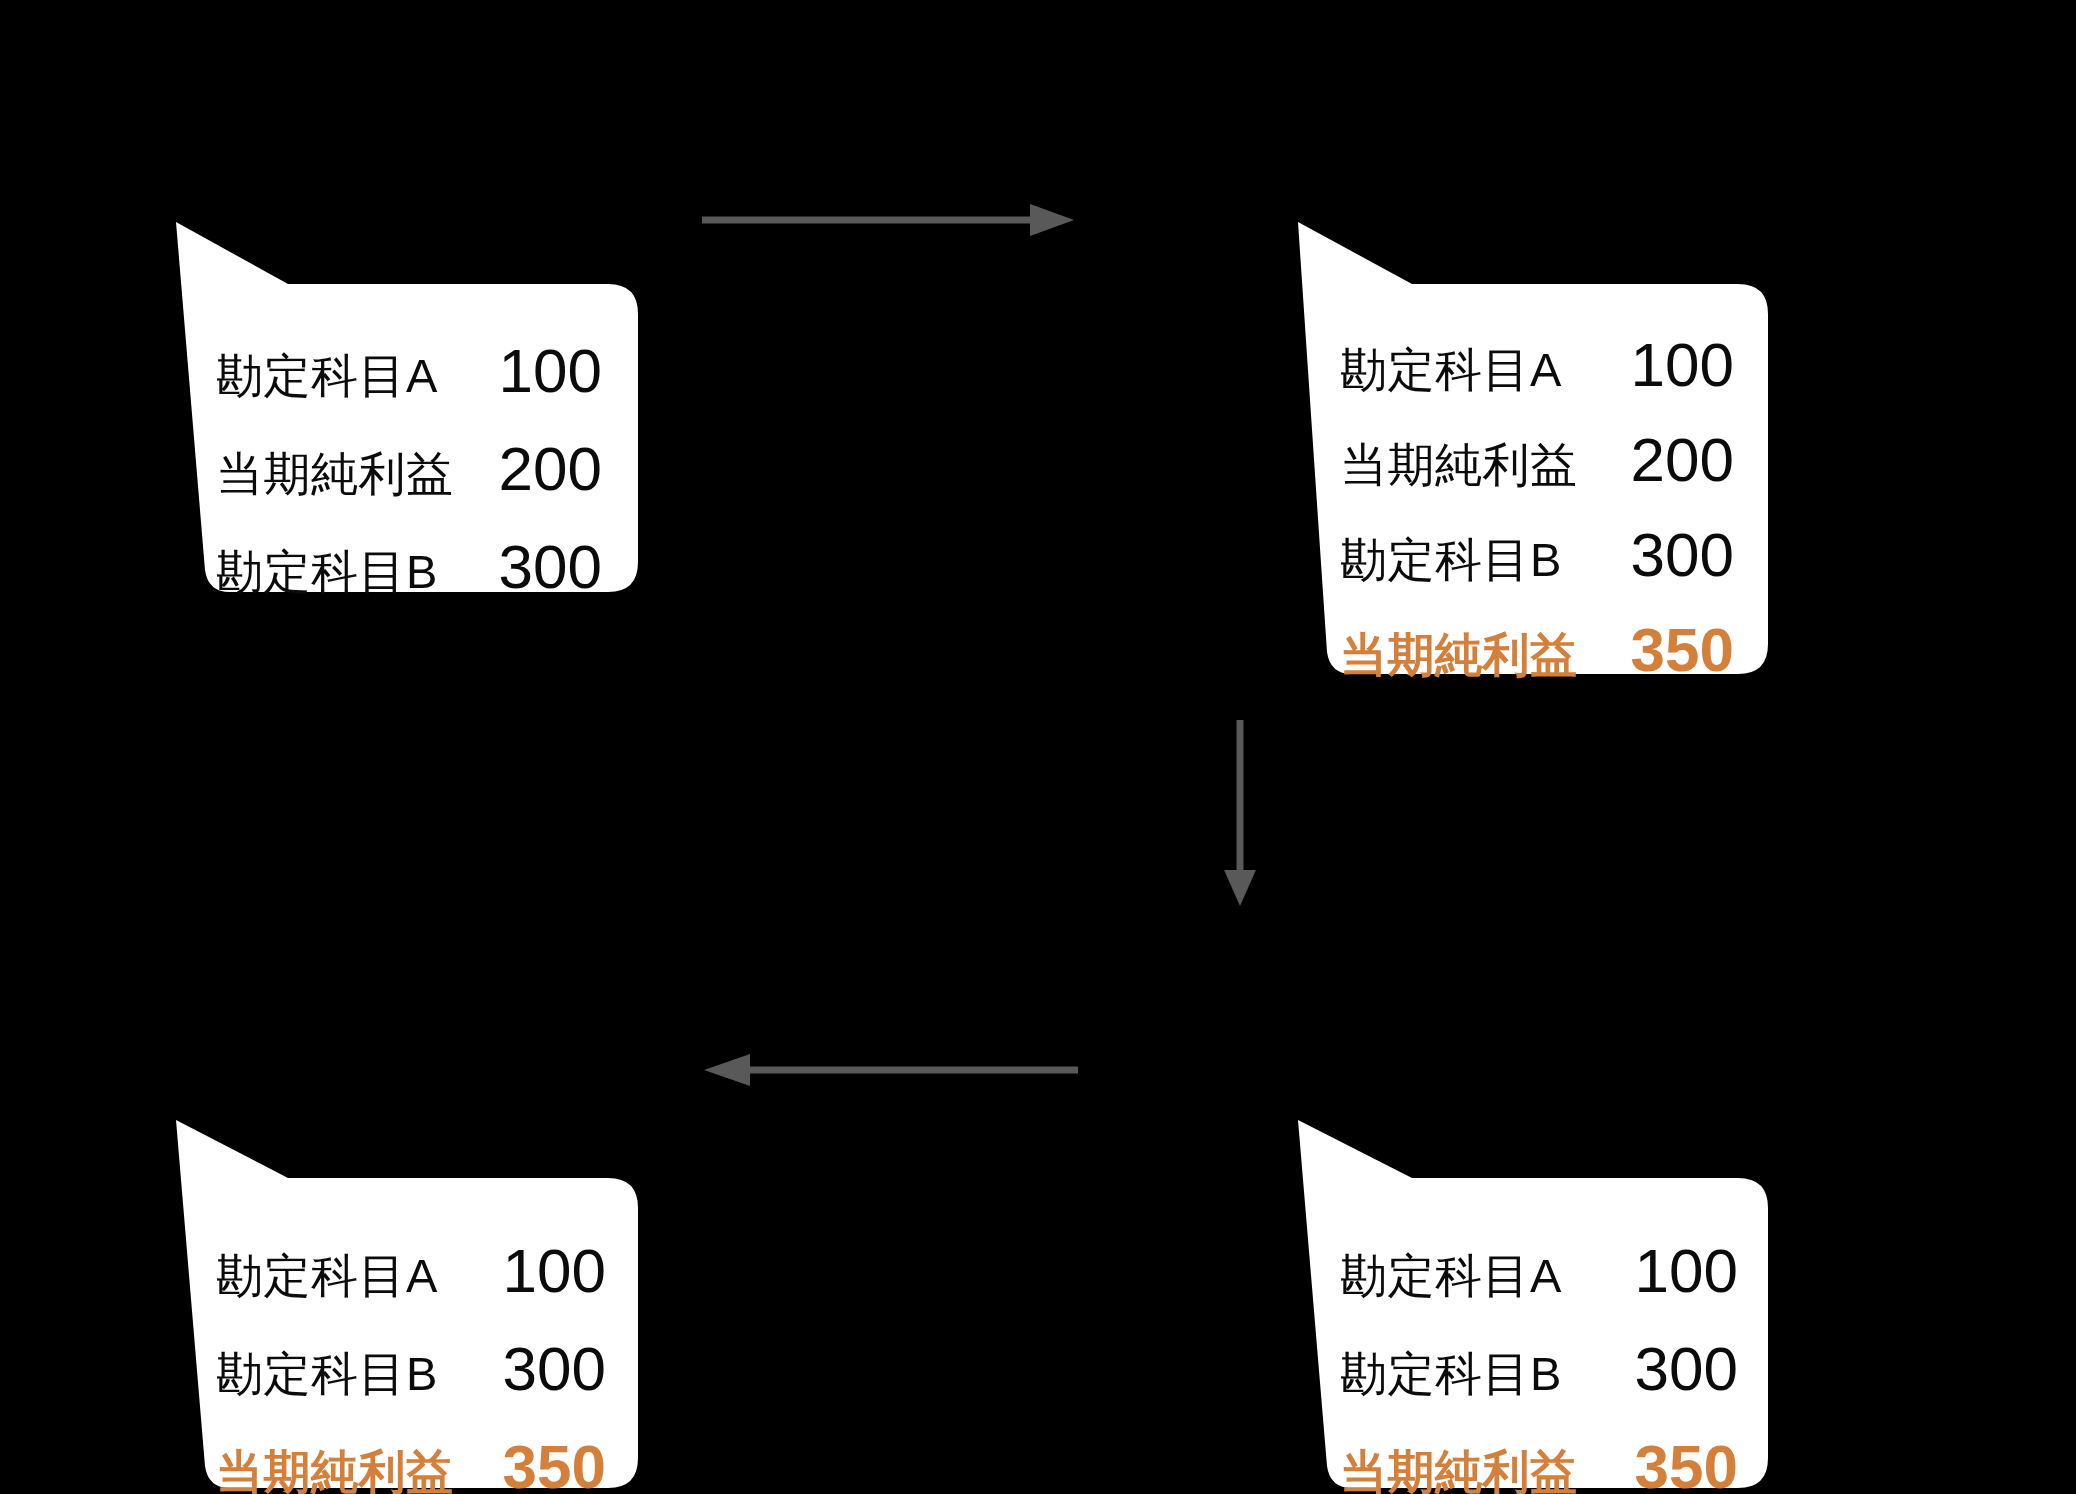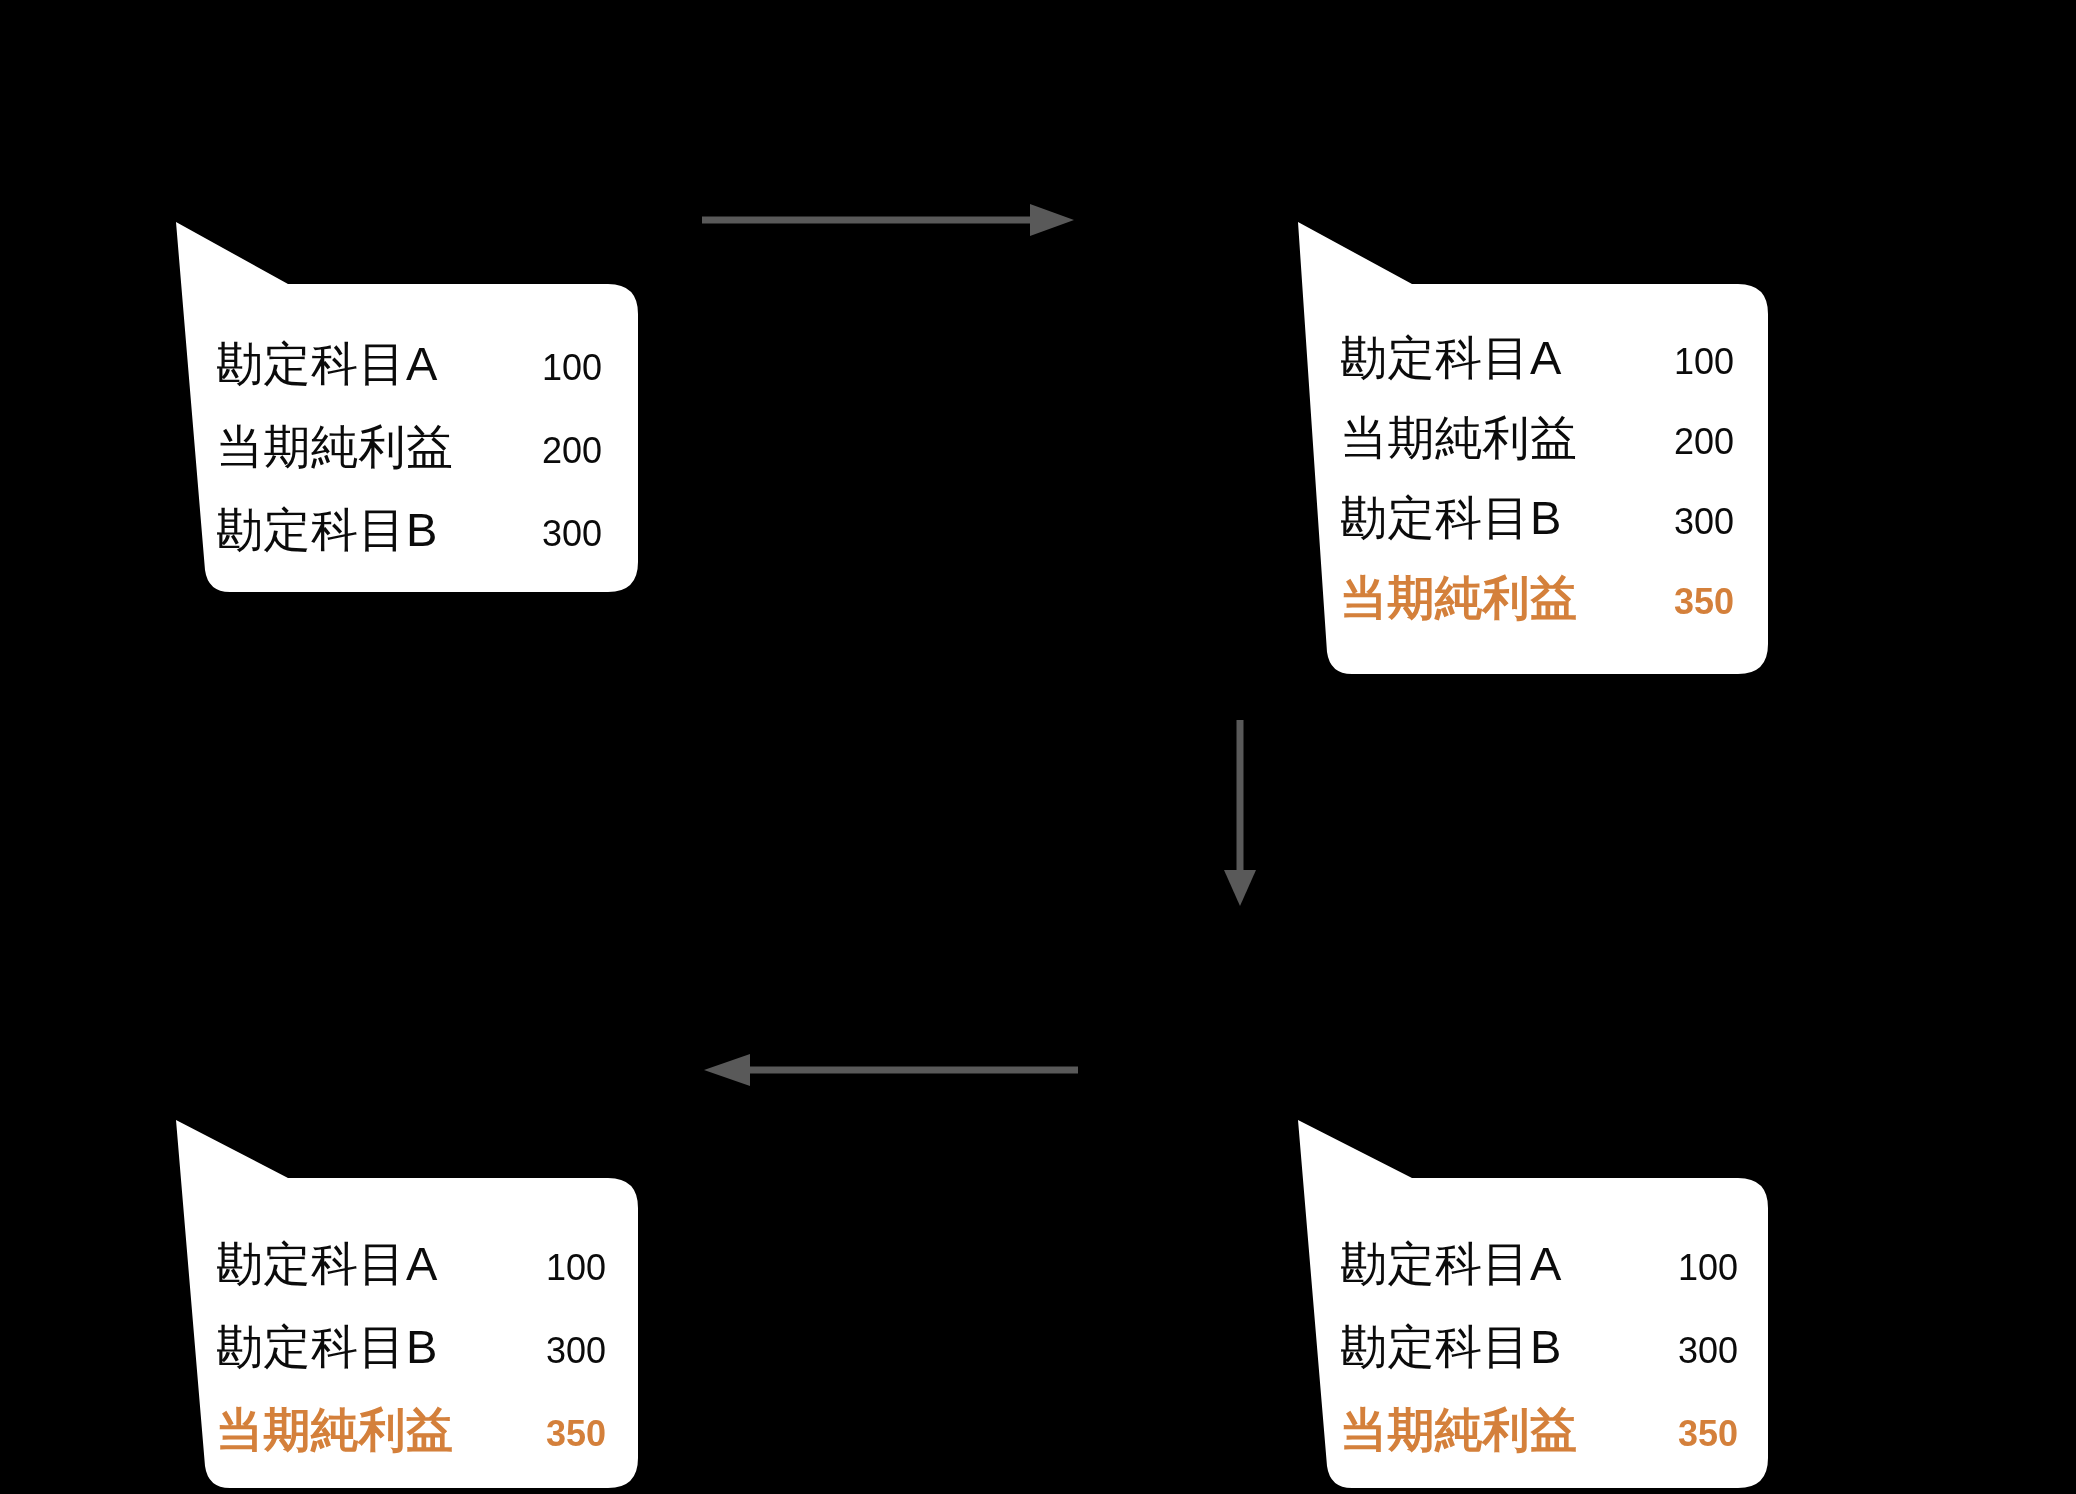--- a/index.html
+++ b/index.html
@@ -33,21 +33,21 @@
   }
   .label{
     color:#0b0b0b;
     font-size:47px;
     font-weight:400;
     letter-spacing:0.5px;
     line-height:1;
   }
   .value{
     color:#0b0b0b;
-    font-size:36px;
+    font-size:62px;
     font-weight:400;
     line-height:1;
     text-align:right;
   }
   .row.highlight .label,
   .row.highlight .value{
     color:#D4803B;
     font-weight:700;
   }
 

